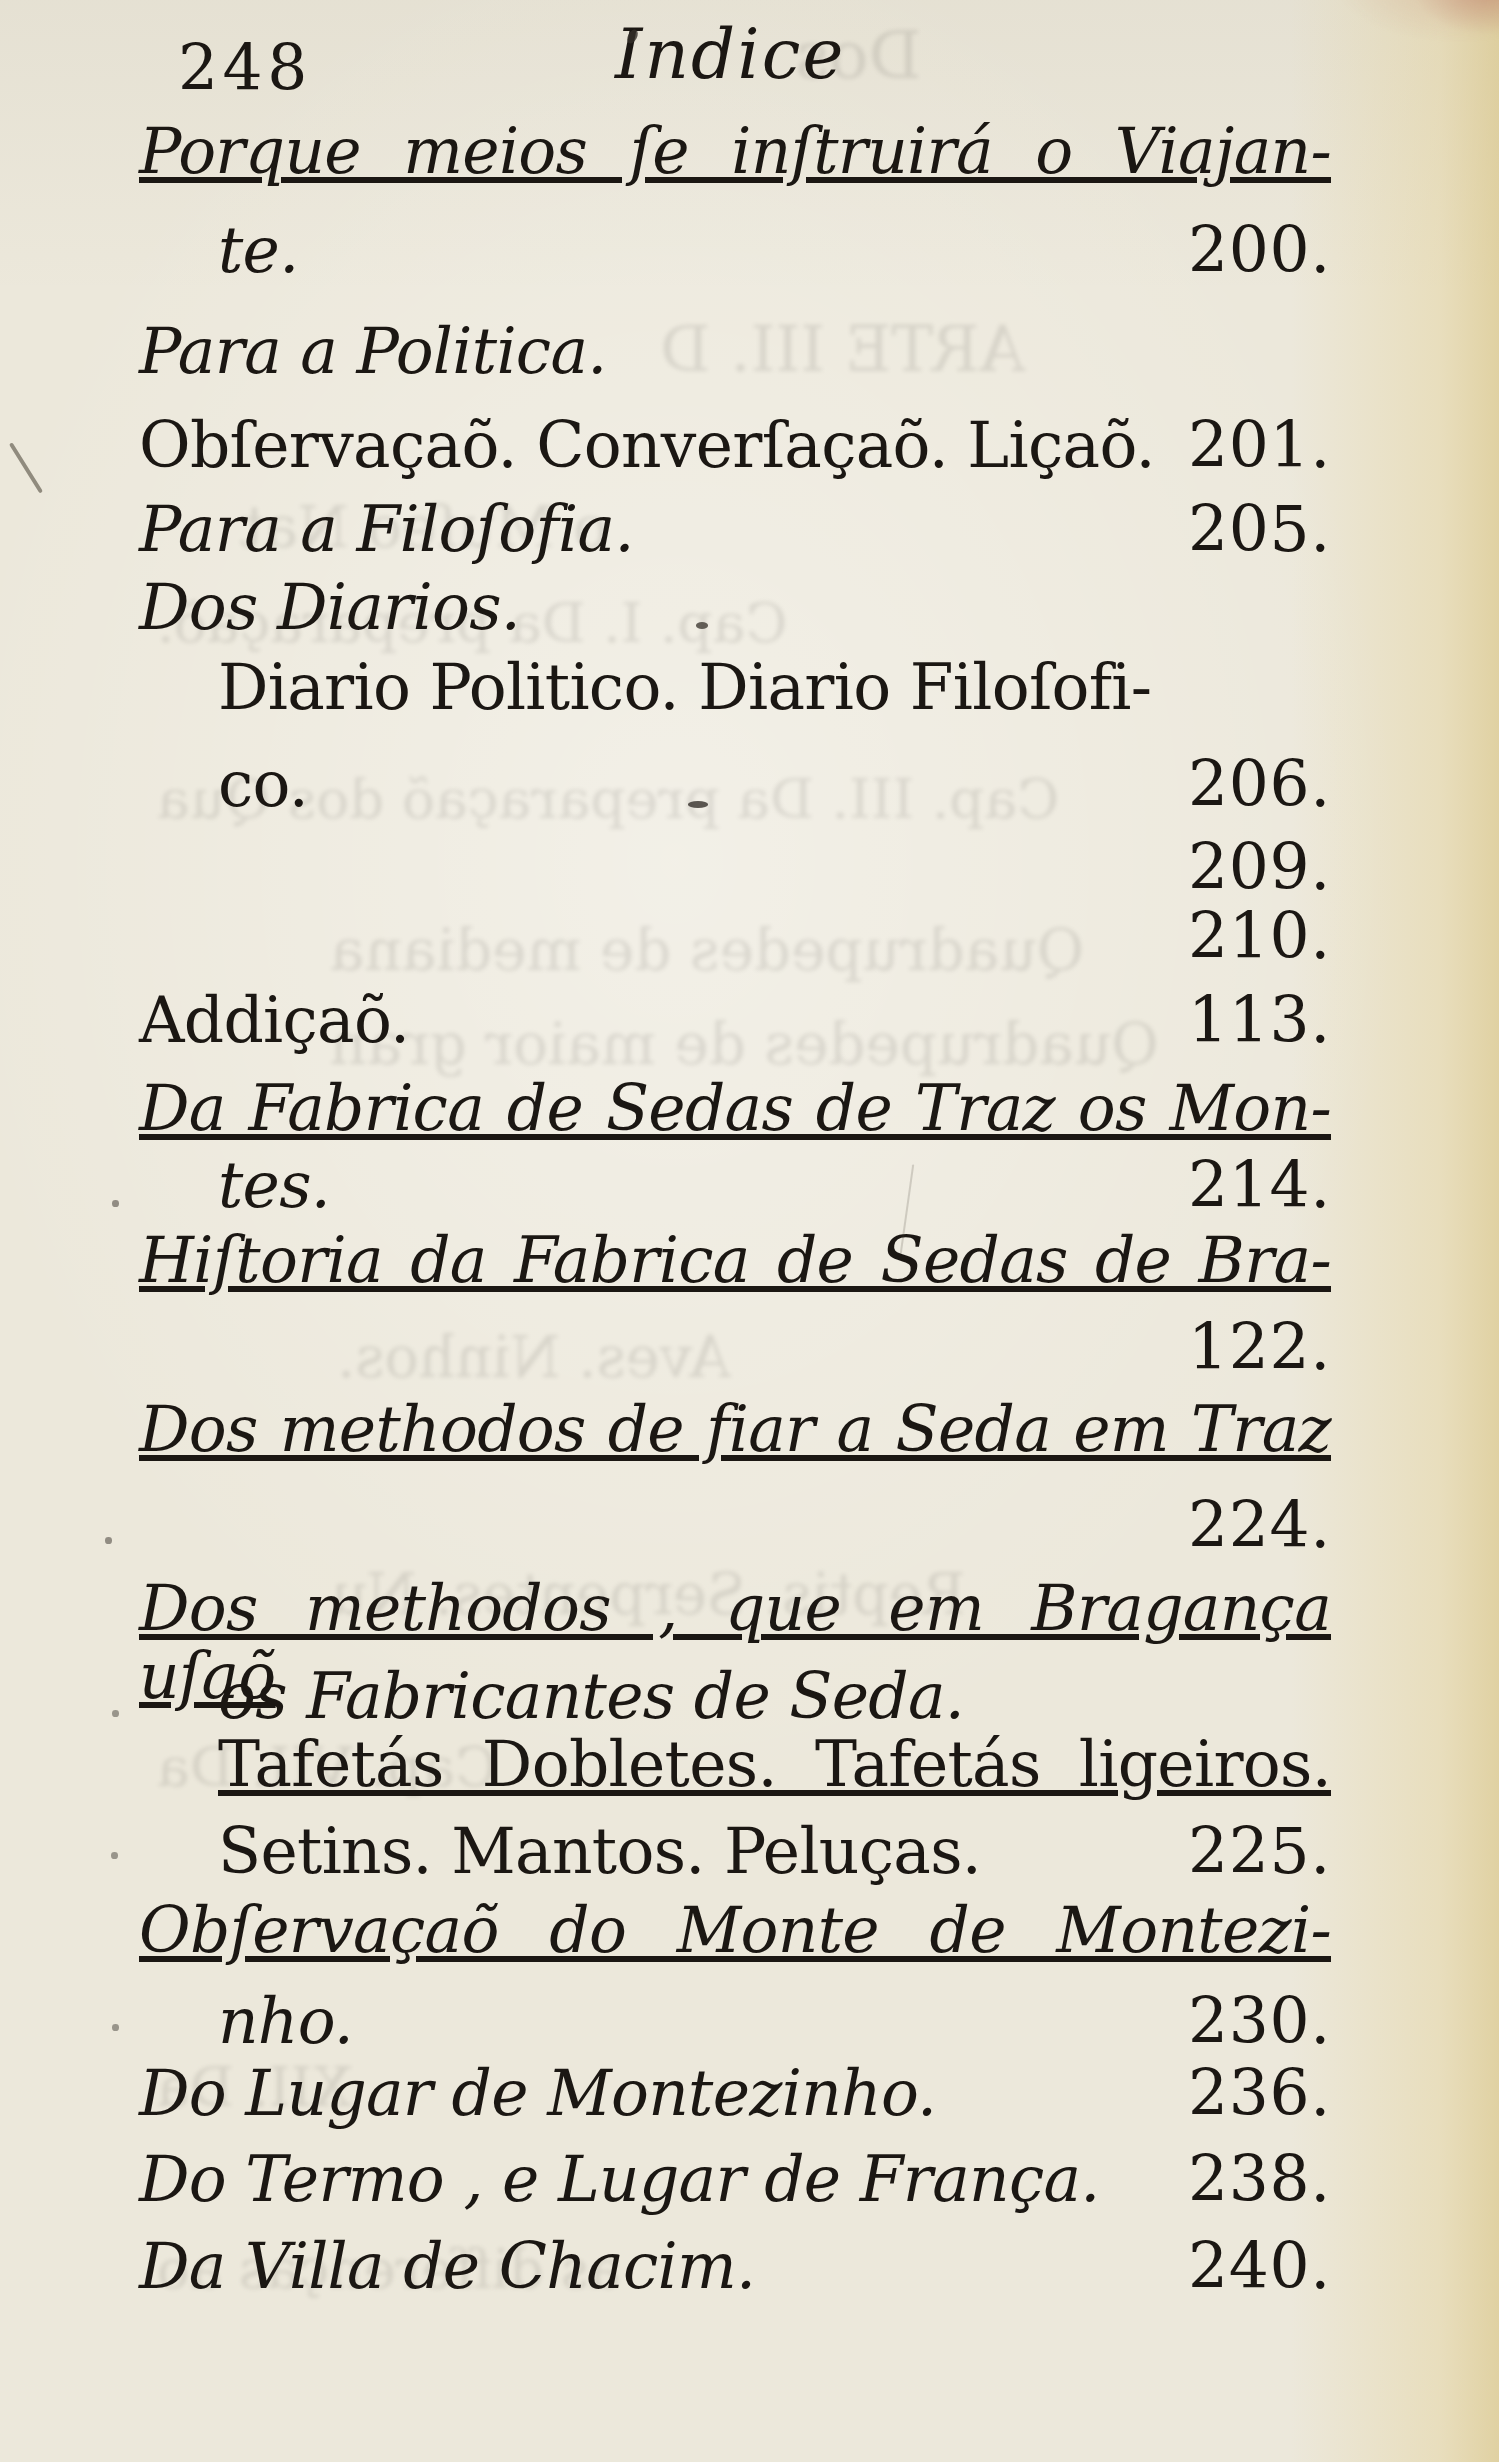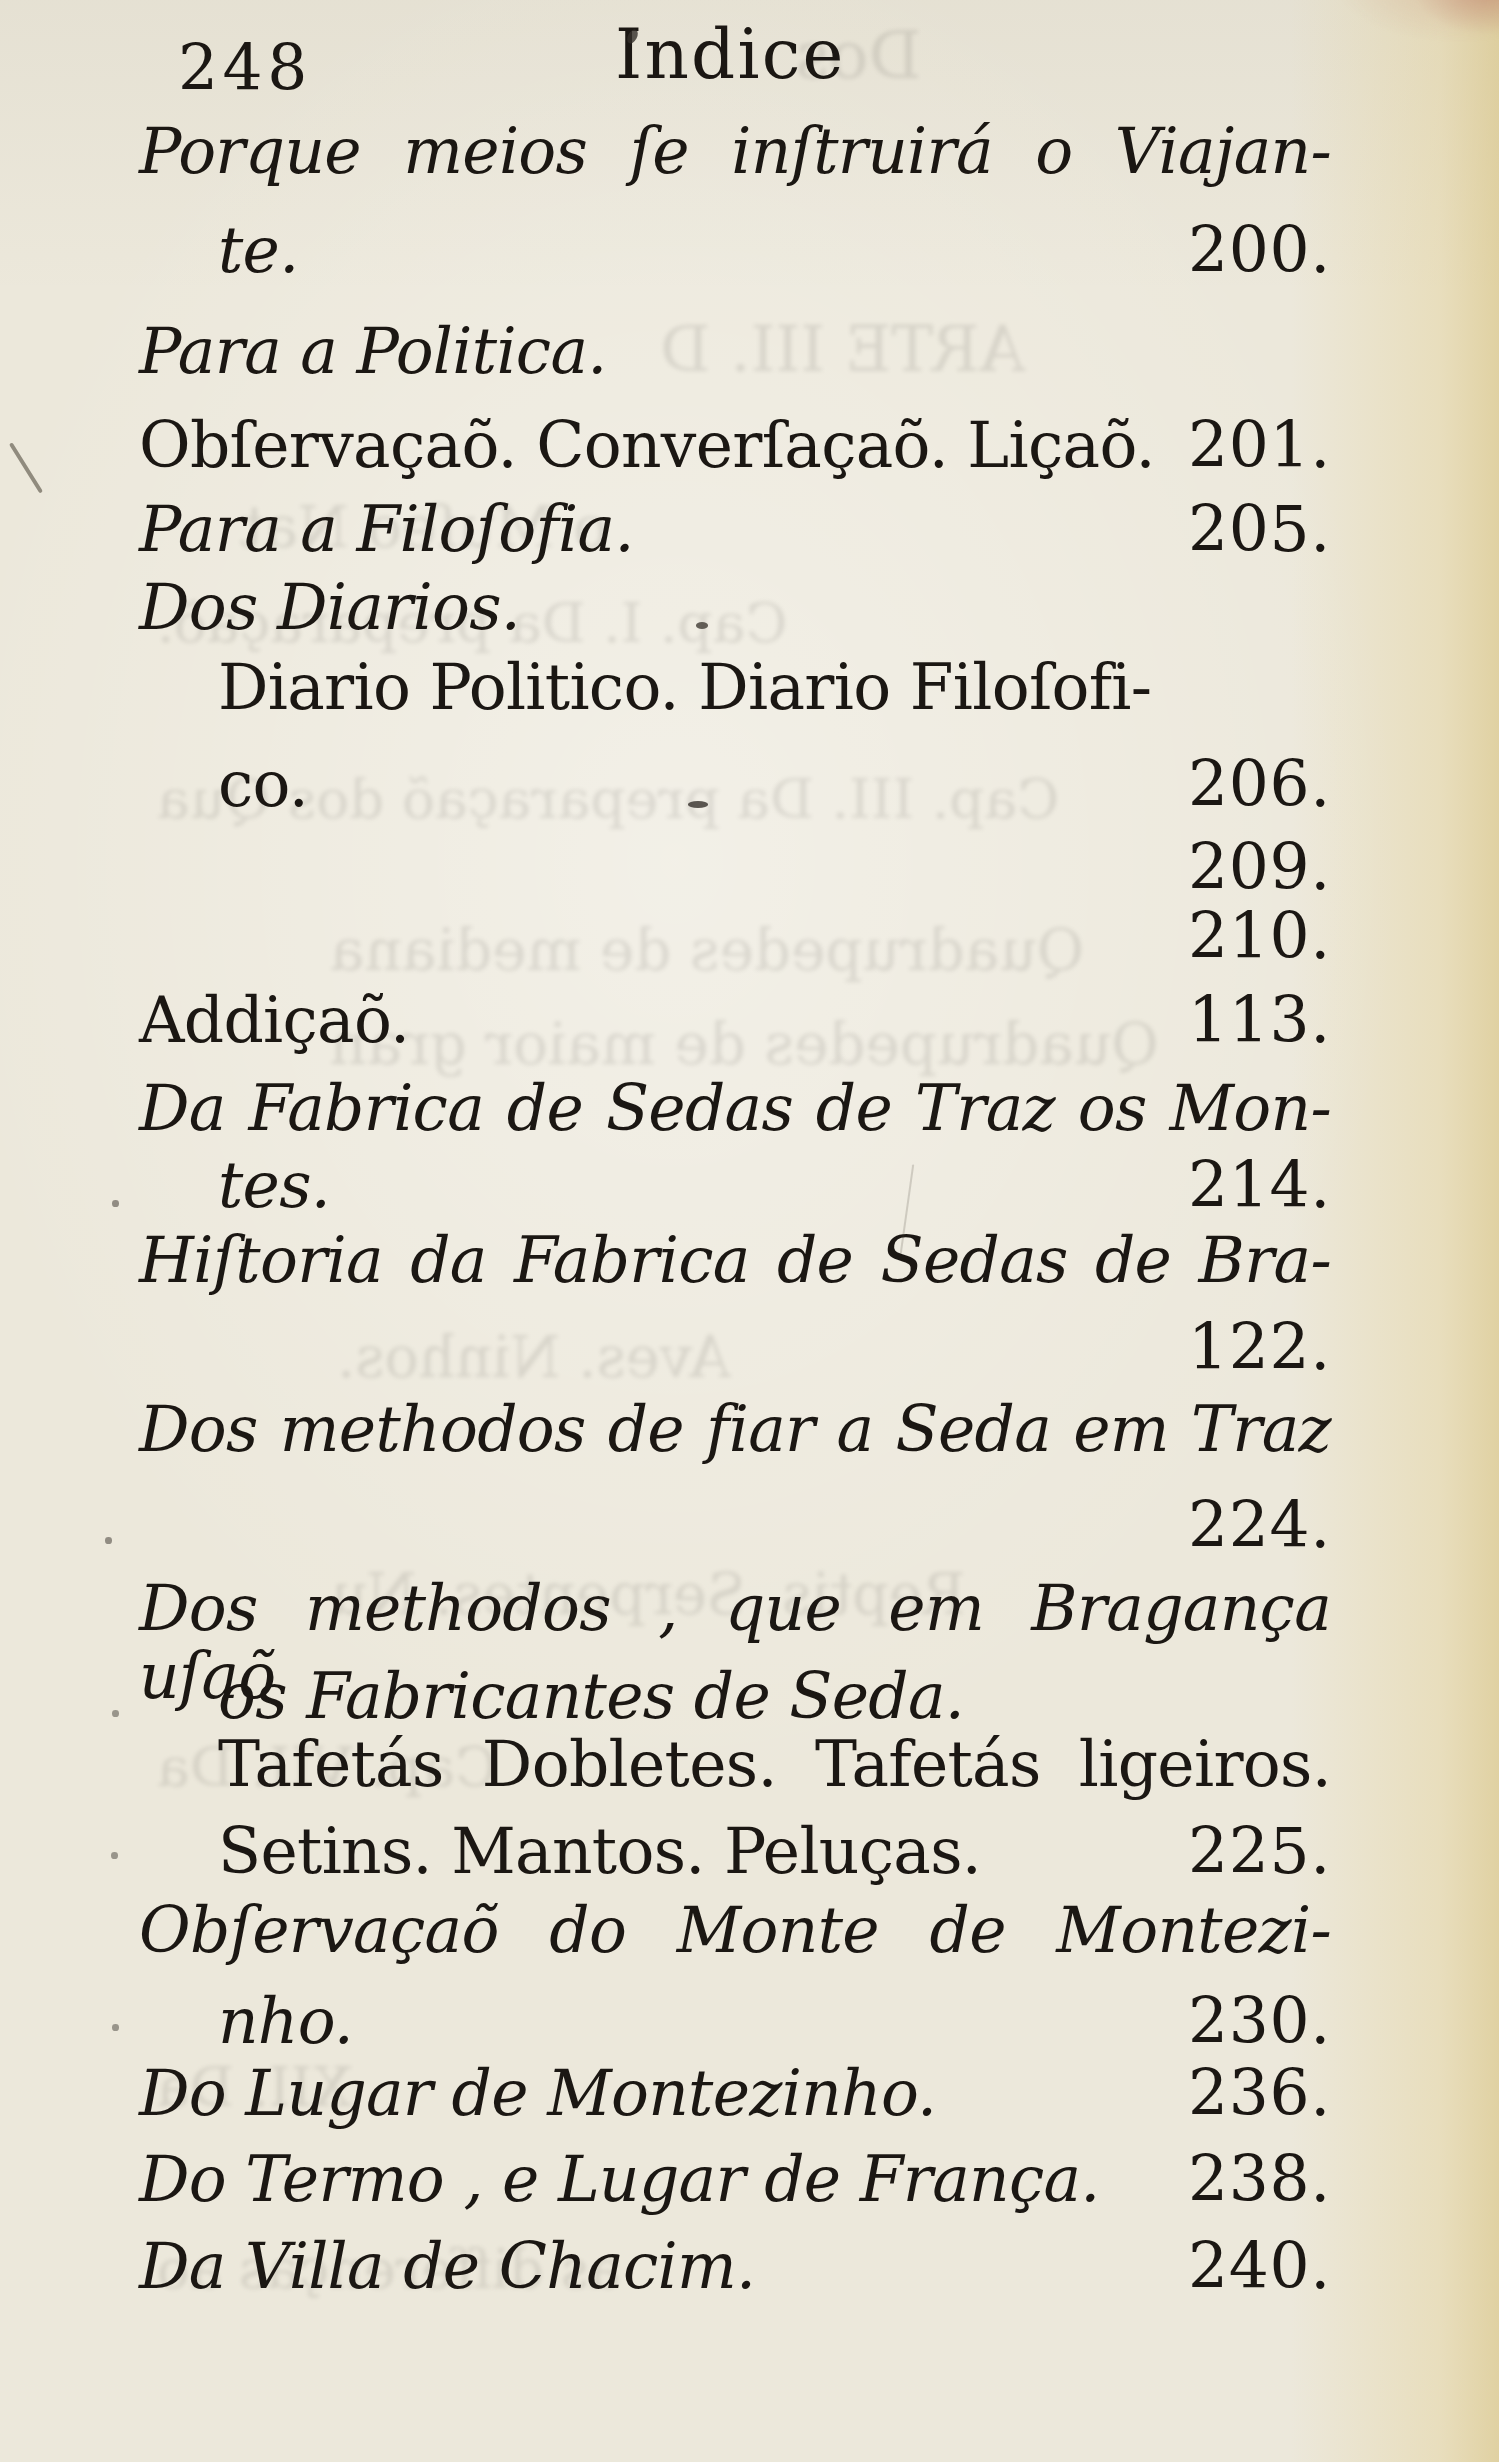--- a/index.html
+++ b/index.html
@@ -17,27 +17,27 @@
       linear-gradient(to bottom, rgba(120,110,80,.06), rgba(120,110,80,0) 12%);
   }
   .corner-stain{position:absolute;left:1342px;top:-30px;width:195px;height:112px;pointer-events:none;
     background:
       radial-gradient(105px 60px at 75% 20%, rgba(186,120,100,.45), rgba(186,120,100,0) 70%),
       radial-gradient(165px 82px at 60% 10%, rgba(205,160,135,.40), rgba(205,160,135,0) 75%);
     filter:blur(1.5px);
   }
   
   .folio{position:absolute;left:178px;top:37px;font-size:63px;line-height:1;letter-spacing:4.5px;}
-  .title{position:absolute;left:615px;top:19.5px;font-size:69px;line-height:1;letter-spacing:2.2px;}
+  .title{position:absolute;left:615px;top:19.5px;font-size:69px;line-height:1;letter-spacing:2.2px;font-style:italic;}
   
   .row{position:absolute;left:139px;right:169px;font-size:63px;line-height:1.08;
        letter-spacing:-0.7px;white-space:nowrap;}
   .row.it{font-style:italic;}
   .row.ind{padding-left:79px;}
-  .row.fill{text-align:justify;text-align-last:justify;white-space:normal;}
+  .row.fill{text-align:justify;text-align-last:justify;white-space:normal;text-decoration:underline;}
   .n{float:right;font-style:normal;font-size:63px;letter-spacing:0.7px;}
   
   .ghost{position:absolute;font-size:57px;line-height:1;color:#55524c;opacity:.14;
          transform:scaleX(-1);filter:blur(1.9px);white-space:nowrap;font-style:normal;}
   
   .speck{position:absolute;background:#35302a;border-radius:50%;}
   .stroke{position:absolute;background:rgba(70,62,50,.55);border-radius:2.2px;}
 </style>
 </head>
 <body>

